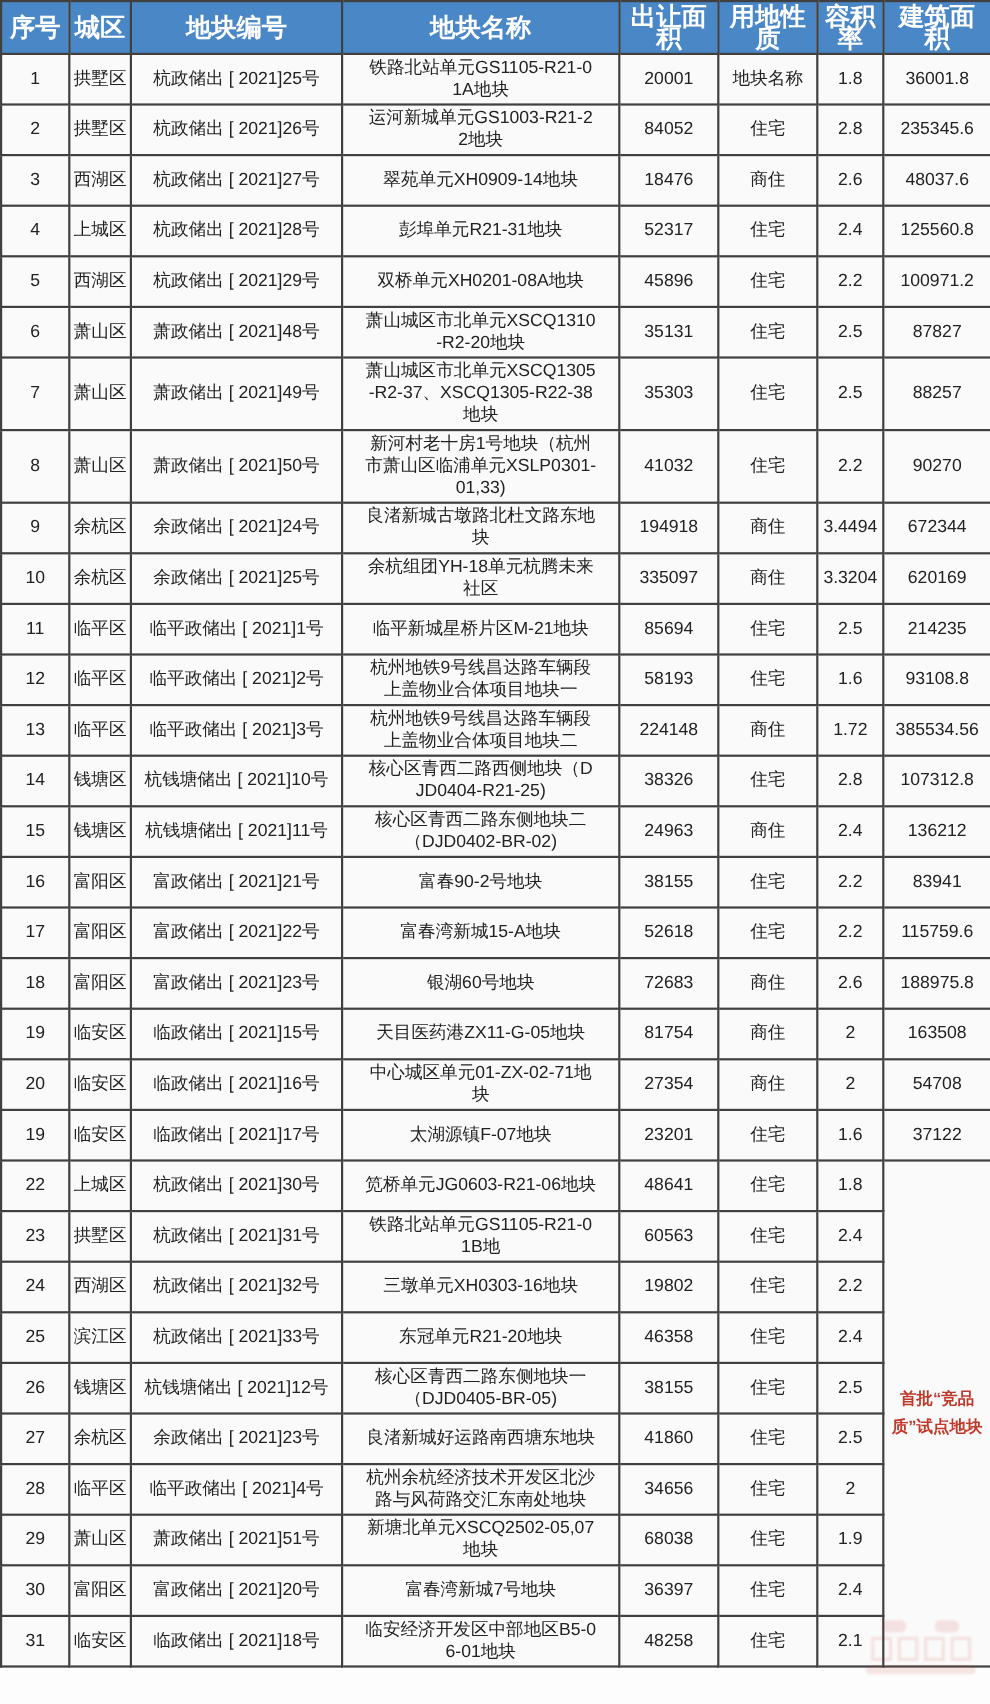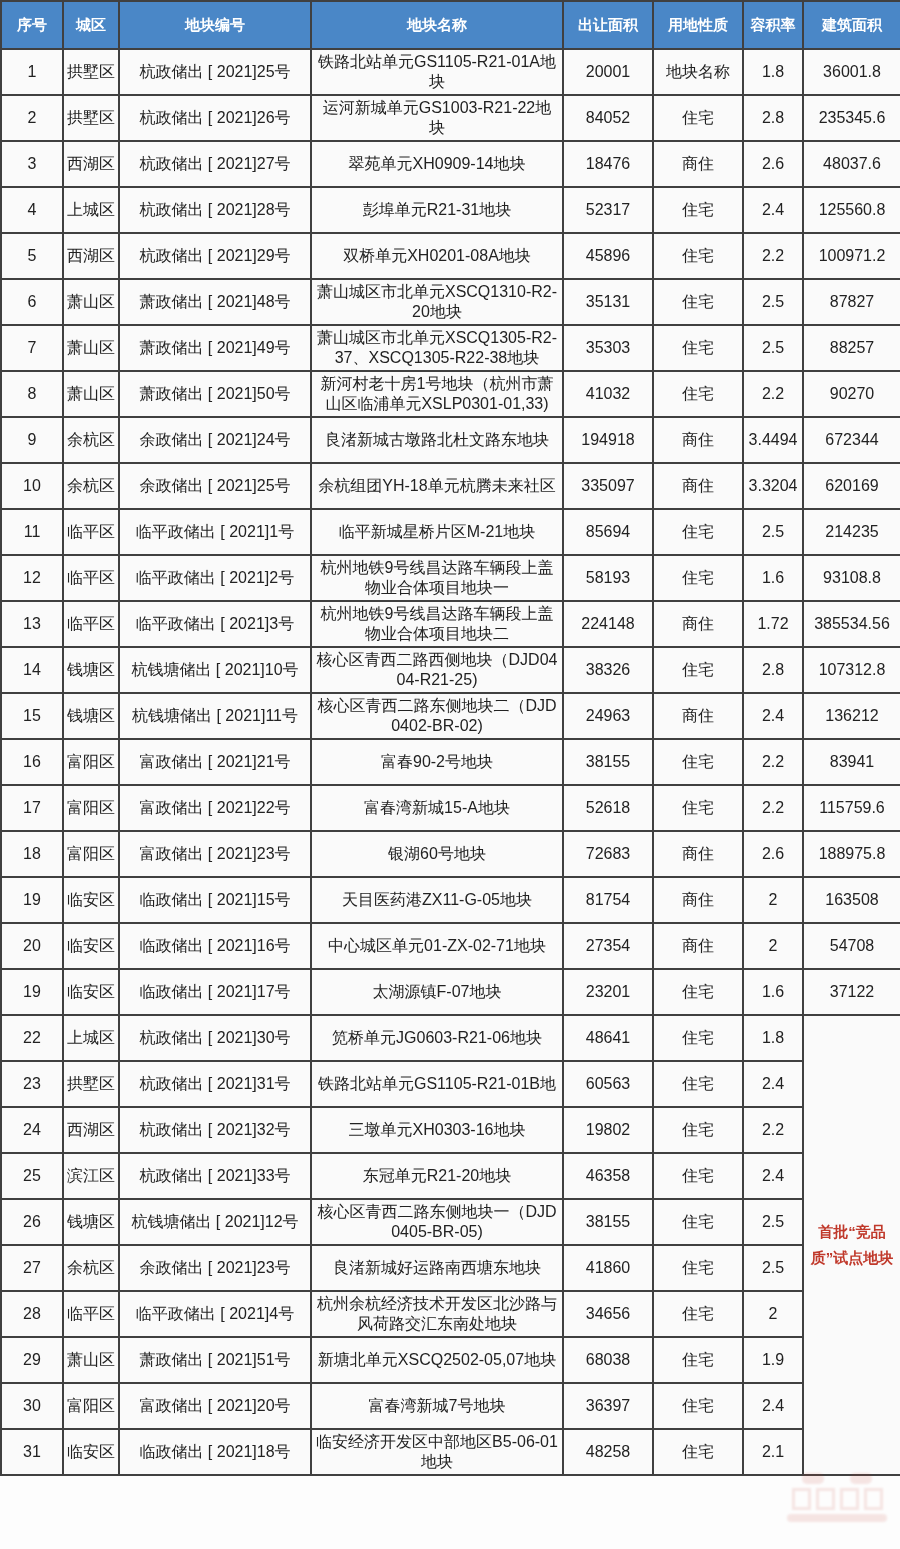--- a/index.html
+++ b/index.html
@@ -29,24 +29,24 @@
     padding:2px 3px;
     overflow:hidden;
     word-break:break-all;
   }
   .land-table thead tr{height:48px;}
   .land-table tbody tr{height:46px;}
   .land-table th{
     background:var(--header-bg);
     color:var(--header-text);
     font-weight:bold;
-    font-size:15px;
+    font-size:23px;
   }
   td.cell-no{font-size:16px;}
-  td.cell-name{padding:2px 4px;}
+  td.cell-name{padding:2px 20px;}
   td.note-cell{
     color:var(--note-color);
     font-weight:bold;
     font-size:15px;
     line-height:26px;
     padding:0 3px;
     background:var(--row-bg);
     margin-top:26px;
   }
   

